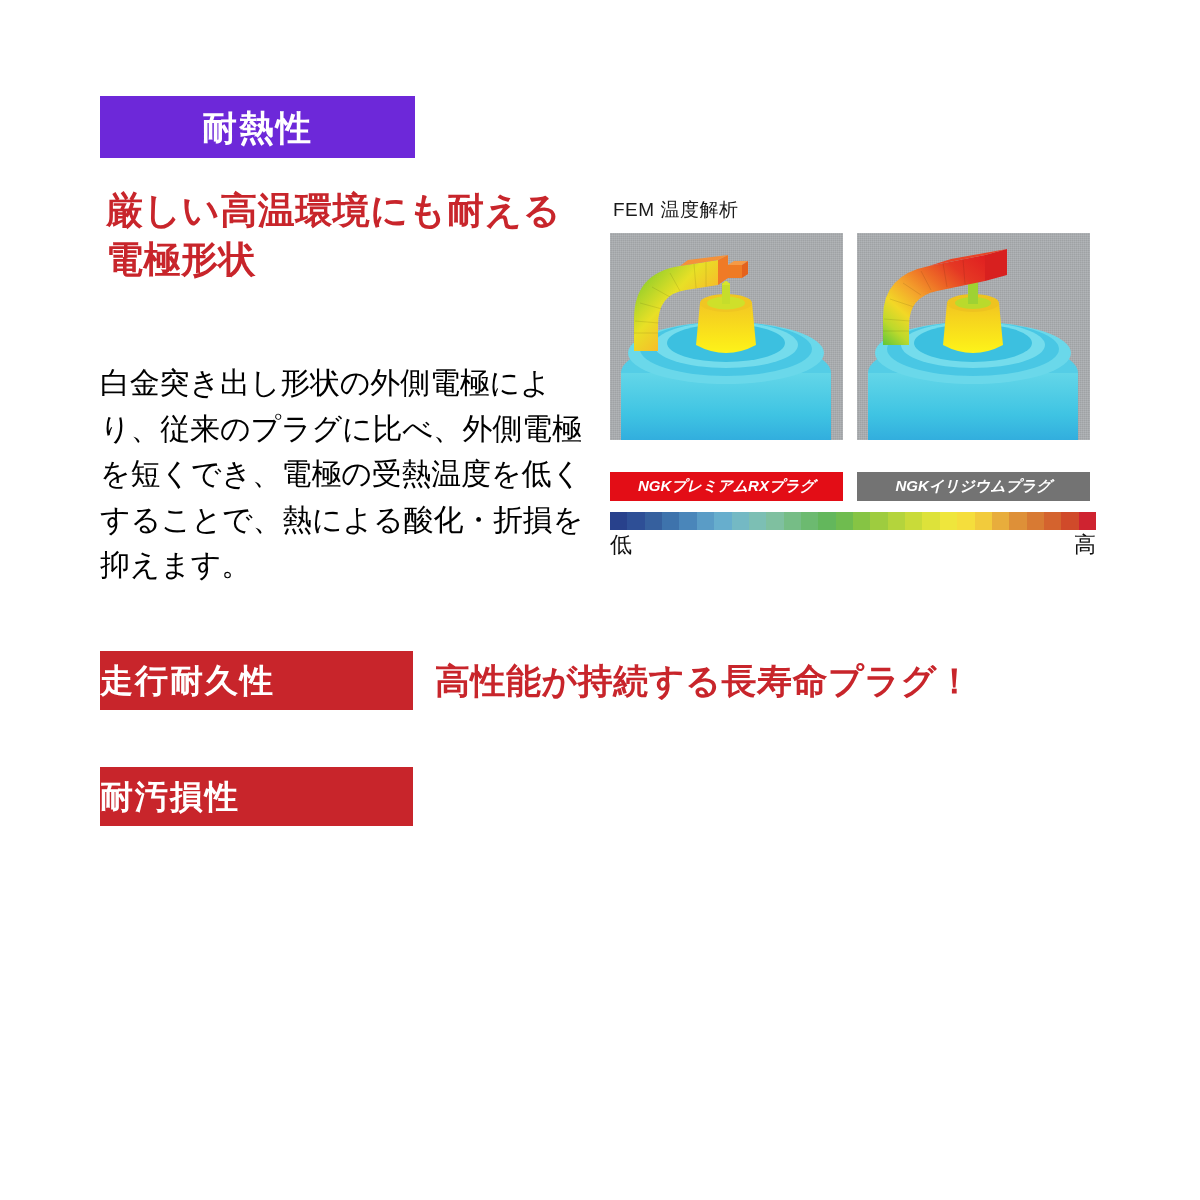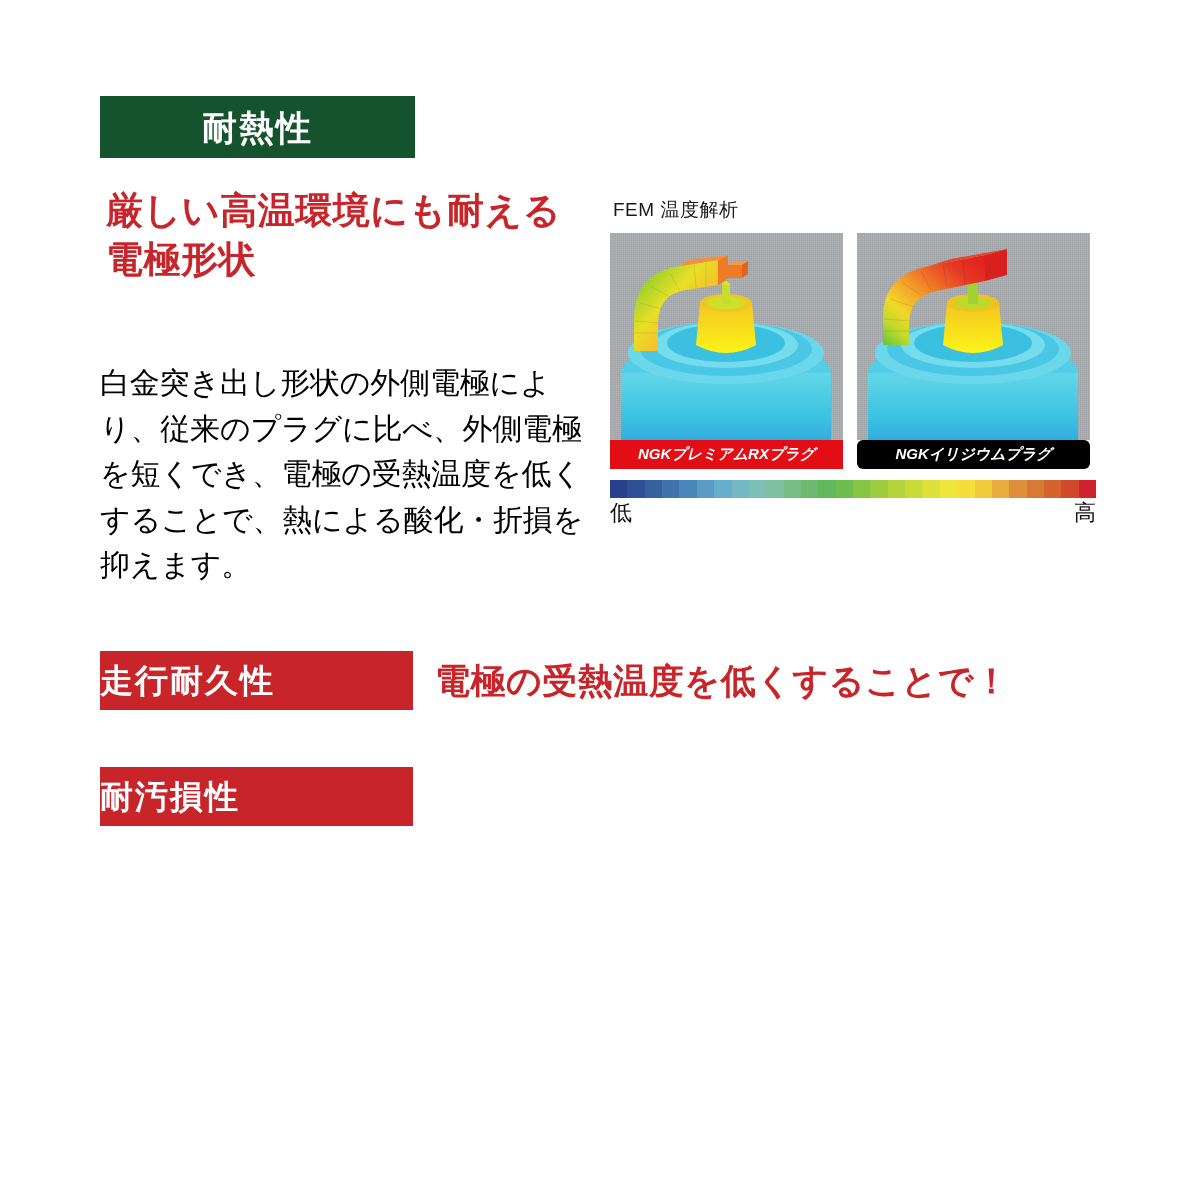--- a/index.html
+++ b/index.html
@@ -15,21 +15,21 @@
     overflow: hidden;
   }
 
   
   #heat-badge {
     position: absolute;
     left: 100px;
     top: 96px;
     width: 315px;
     height: 62px;
-    background: #14532d;
+    background: #6d28d9;
     display: flex;
     align-items: center;
     justify-content: center;
   }
   #heat-badge .badge-text {
     color: #ffffff;
     font-size: 35px;
     font-weight: bold;
     letter-spacing: 2px;
     line-height: 1;
@@ -96,20 +96,21 @@
   .fem-caption {
     height: 29px;
     display: flex;
     align-items: center;
     justify-content: center;
     color: #ffffff;
     font-size: 15px;
     font-weight: bold;
     letter-spacing: 0px;
     font-style: italic;
+    margin-top: 32px;
   }
   .cap-red  { background: #e30d16; }
   .cap-blue { background: #0b55a2; }
 
   #fem-scale {
     margin-top: 11px;
     height: 18px;
     width: 486px;
     display: flex;
   }
@@ -312,21 +313,21 @@
             <path d="M26 98 L52 98"></path>
             <path d="M27 86 L53 88"></path>
             <path d="M33 66 L57 74"></path>
             <path d="M46 50 L64 62"></path>
             <path d="M64 38 L74 57"></path>
             <path d="M86 30 L90 54"></path>
             <path d="M106 26 L108 51"></path>
           </g>
         </svg>
       </div>
-      <div class="fem-caption cap-blue" style="background: #000000; border-radius: 6px;">NGKイリジウムプラグ</div>
+      <div class="fem-caption cap-blue" style="background: #737373;">NGKイリジウムプラグ</div>
     </div>
   </div>
 
   <div id="fem-scale">
       <i style="background: rgb(40, 65, 140);"></i>
       <i style="background: rgb(46, 79, 150);"></i>
       <i style="background: rgb(54, 96, 158);"></i>
       <i style="background: rgb(62, 115, 172);"></i>
       <i style="background: rgb(74, 134, 186);"></i>
       <i style="background: rgb(90, 156, 198);"></i>
@@ -359,21 +360,21 @@
     <span>高</span>
   </div>
 </div>
 
 <div id="feature-rows">
 
   <div class="feature-row">
     <div class="feature-badge">
       <span>走行耐久性</span>
     </div>
-    <div class="feature-text">電極の受熱温度を低くすることで！</div>
+    <div class="feature-text">高性能が持続する長寿命プラグ！</div>
   </div>
 
   <div class="feature-row">
     <div class="feature-badge">
       <span>耐汚損性</span>
     </div>
   </div>
 
 </div>
 

